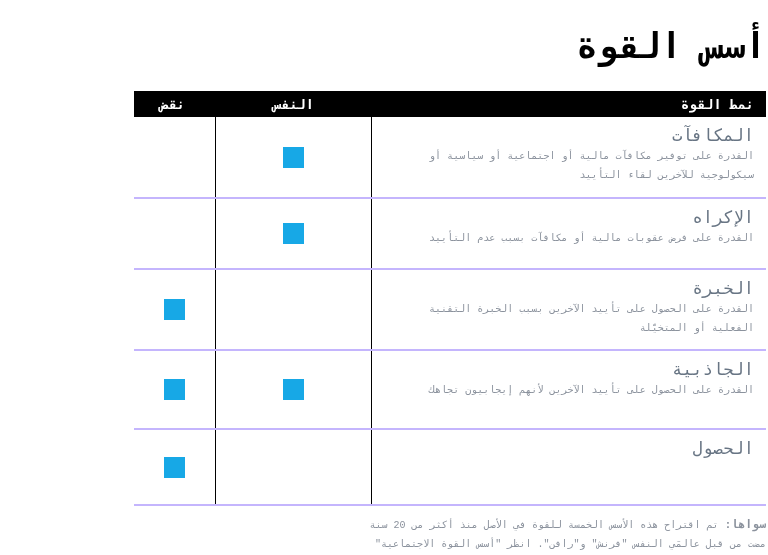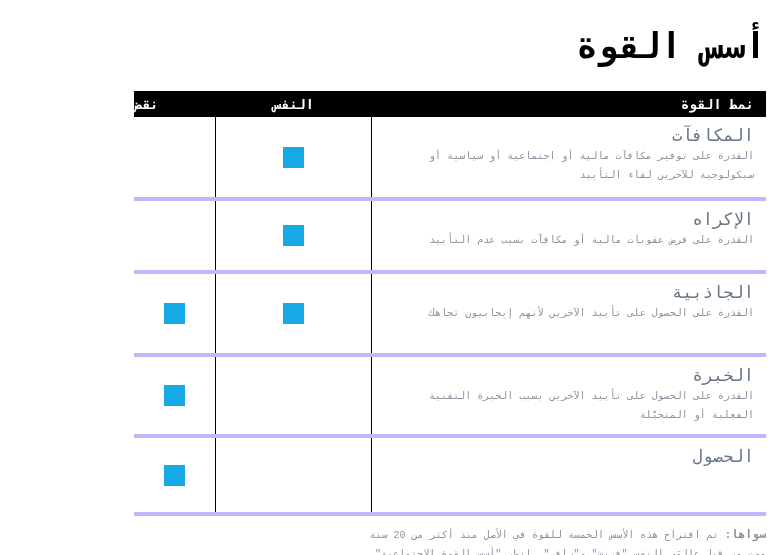--- a/index.html
+++ b/index.html
@@ -28,25 +28,25 @@
     grid-template-columns:394px 157px 1fr;
     background:var(--header-bg,#000);
     color:#fff;
     height:26px;
     align-items:center;
     font-size:13.5px;
     font-weight:bold;
   }
   .th-power{text-align:right;padding:0 12px;}
   .th-motivate{text-align:center;}
-  .th-veto{text-align:left;padding-right:30px;}
+  .th-veto{text-align:right;padding-right:30px;}
   .trow{
     display:grid;
     grid-template-columns:394px 157px 1fr;
-    border-bottom:4px solid #c4b5fd;
+    border-bottom:2px solid #c4b5fd;
   }
   #rows-container .trow:nth-child(1){min-height:80px;}
   #rows-container .trow:nth-child(2){min-height:69px;}
   #rows-container .trow:nth-child(3){min-height:79px;}
   #rows-container .trow:nth-child(4){min-height:77px;}
   #rows-container .trow:nth-child(5){min-height:74px;}
   .cell-power{padding:8px 12px 6px 8px;}
   .row-title{
     font-size:17px;
     color:var(--row-title,#687584);
@@ -121,38 +121,38 @@
     <div class="cell-motivate">
       <div class="marker"></div>
     </div>
     <div class="cell-veto">
       <div class="marker" style="visibility: hidden;"></div>
     </div>
   </div>
 
   <div class="trow">
     <div class="cell-power">
-      <div class="row-title">الجاذبية</div>
-      <div class="row-desc">القدرة على الحصول على تأييد الآخرين لأنهم إيجابيون تجاهك</div>
+      <div class="row-title">الخبرة</div>
+      <div class="row-desc">القدرة على الحصول على تأييد الآخرين بسبب الخبرة التقنية الفعلية أو المتخيّلة</div>
     </div>
     <div class="cell-motivate">
-      <div class="marker"></div>
+      <div class="marker" style="visibility: hidden;"></div>
     </div>
     <div class="cell-veto">
       <div class="marker"></div>
     </div>
   </div>
 
   <div class="trow">
     <div class="cell-power">
-      <div class="row-title">الخبرة</div>
-      <div class="row-desc">القدرة على الحصول على تأييد الآخرين بسبب الخبرة التقنية الفعلية أو المتخيّلة</div>
+      <div class="row-title">الجاذبية</div>
+      <div class="row-desc">القدرة على الحصول على تأييد الآخرين لأنهم إيجابيون تجاهك</div>
     </div>
     <div class="cell-motivate">
-      <div class="marker" style="visibility: hidden;"></div>
+      <div class="marker"></div>
     </div>
     <div class="cell-veto">
       <div class="marker"></div>
     </div>
   </div>
 
   <div class="trow">
     <div class="cell-power">
       <div class="row-title">الحصول</div>
     </div>

